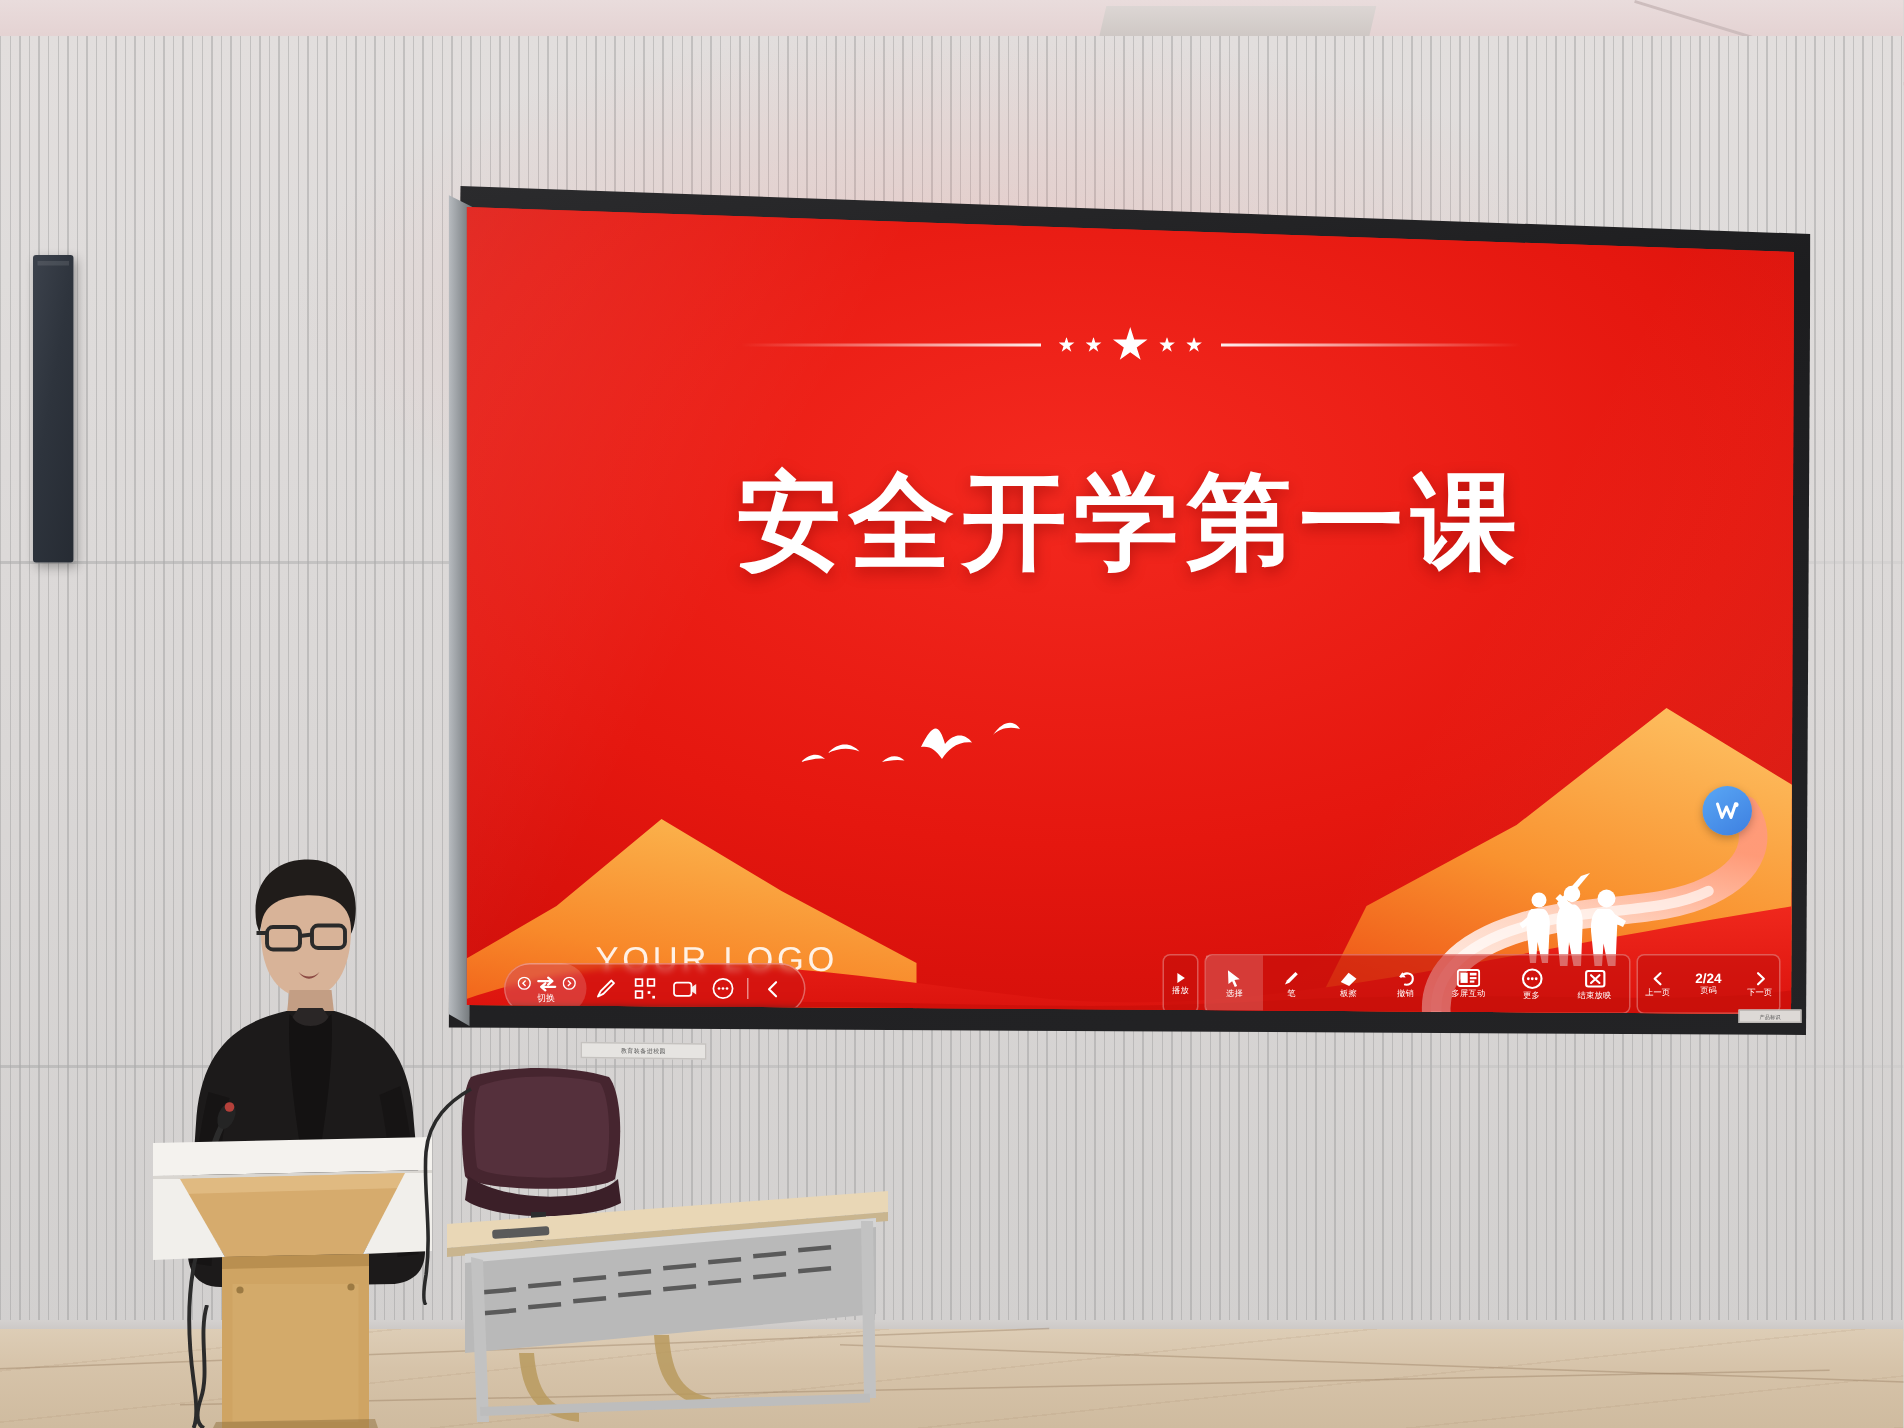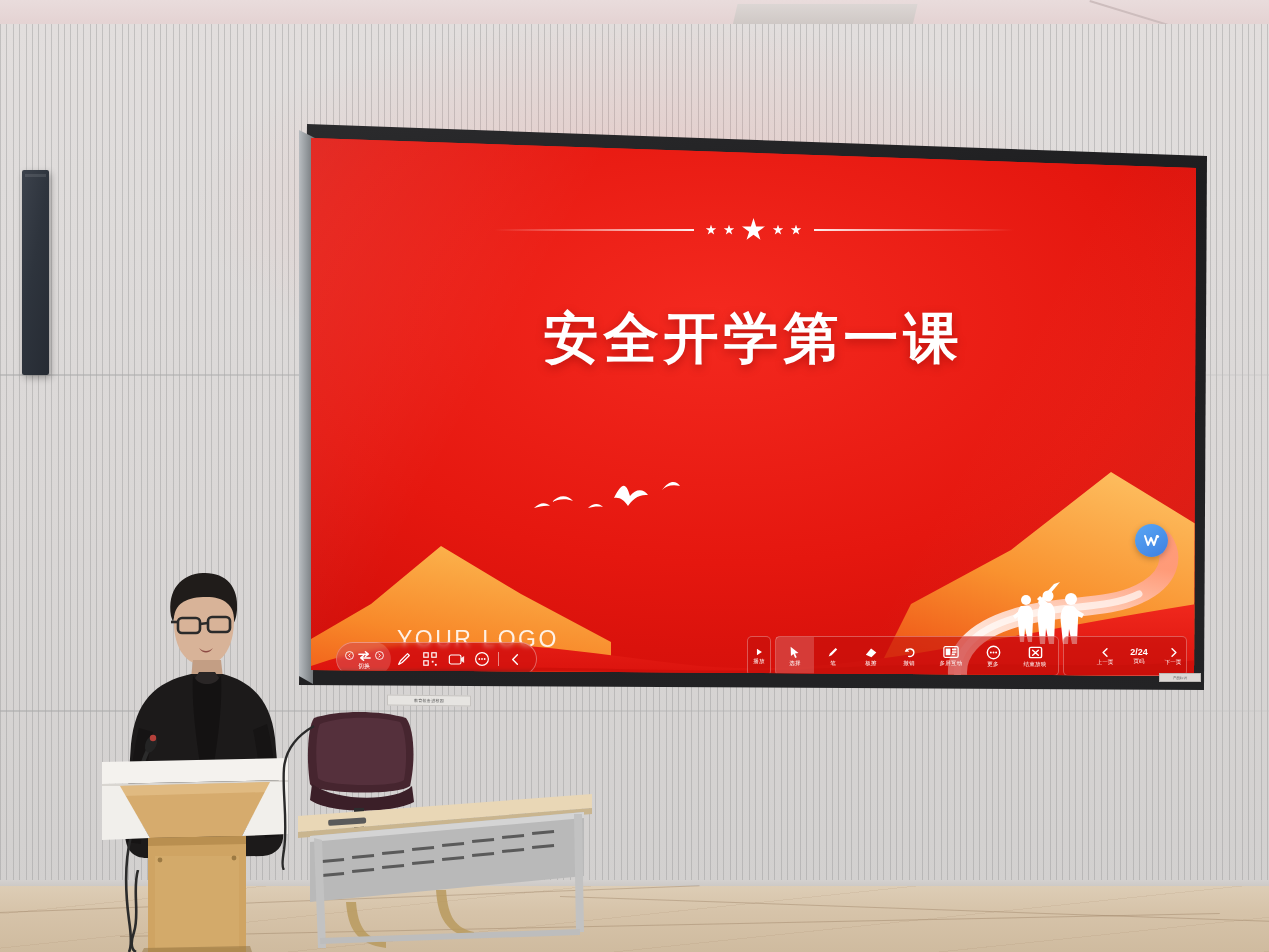--- a/index.html
+++ b/index.html
@@ -130,21 +130,21 @@
     clip-path:polygon(50% 0%,61% 35%,98% 35%,68% 57%,79% 91%,50% 70%,21% 91%,32% 57%,2% 35%,39% 35%);
   }
   .star.big { width:24px; height:24px; }
 
   
   .slide-title {
     position:absolute; left:0; right:0; top:170px;
     text-align:center;
     font-family:"Liberation Serif", serif;
     font-weight:bold;
-    font-size:55px;
+    font-size:70px;
     letter-spacing:5px;
     color:#ffffff;
     text-shadow:0 3px 10px rgba(120,0,0,.45);
   }
   .subtitle-pill {
     position:absolute; left:50%; top:296px; transform:translateX(-50%);
     padding:9px 30px;
     border:1.6px solid rgba(255,255,255,.62);
     border-radius:20px;
     color:#ffffff;
@@ -213,21 +213,21 @@
   }
   .tb-panel.play { margin-right:4px; }
   .tb-btn {
     width:38px;
     display:flex; flex-direction:column; align-items:center; justify-content:center;
     gap:2px; color:#fff; cursor:pointer;
   }
   .tb-btn.active { background:rgba(255,255,255,.18); }
   .tb-btn .lbl { font-size:5.5px; letter-spacing:.2px; line-height:1; white-space:nowrap; }
   .tb-btn.wide { width:46px; }
-  .tb-panel.nav { margin-left:4px;padding-left:28px; }
+  .tb-panel.nav { margin-left:4px; }
   .tb-nav-btn { width:26px; display:flex; flex-direction:column; align-items:center; justify-content:center; gap:2px; color:#fff;}
   .tb-nav-btn .lbl { font-size:5.5px; line-height:1; }
   .tb-page { width:42px; display:flex; flex-direction:column; align-items:center; justify-content:center; gap:2px; color:#fff;}
   .tb-page .num { font-size:9px; font-weight:bold; line-height:1; }
   .tb-page .lbl { font-size:5.5px; line-height:1; }
 
   .bezel-tag {
     position:absolute; left:88px; bottom:-16px;
     width:84px; height:11px;
     background:#e6e4e1;

